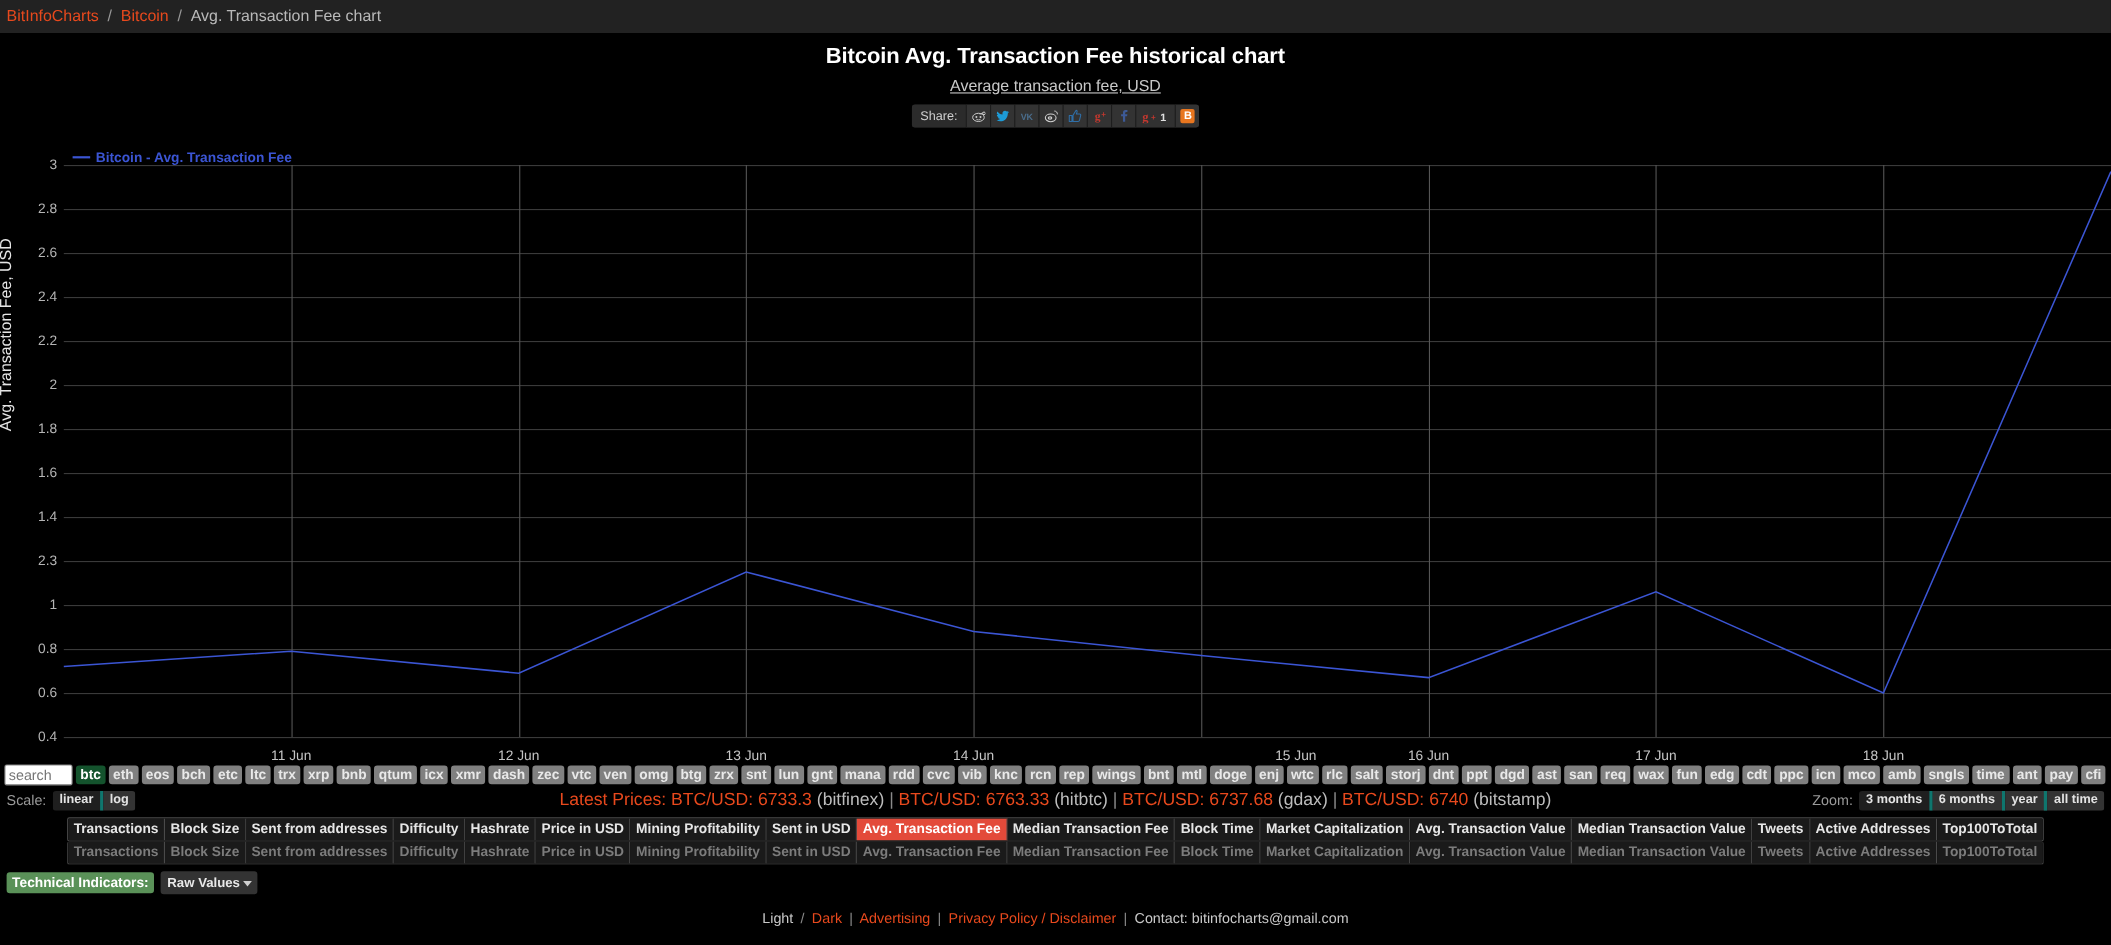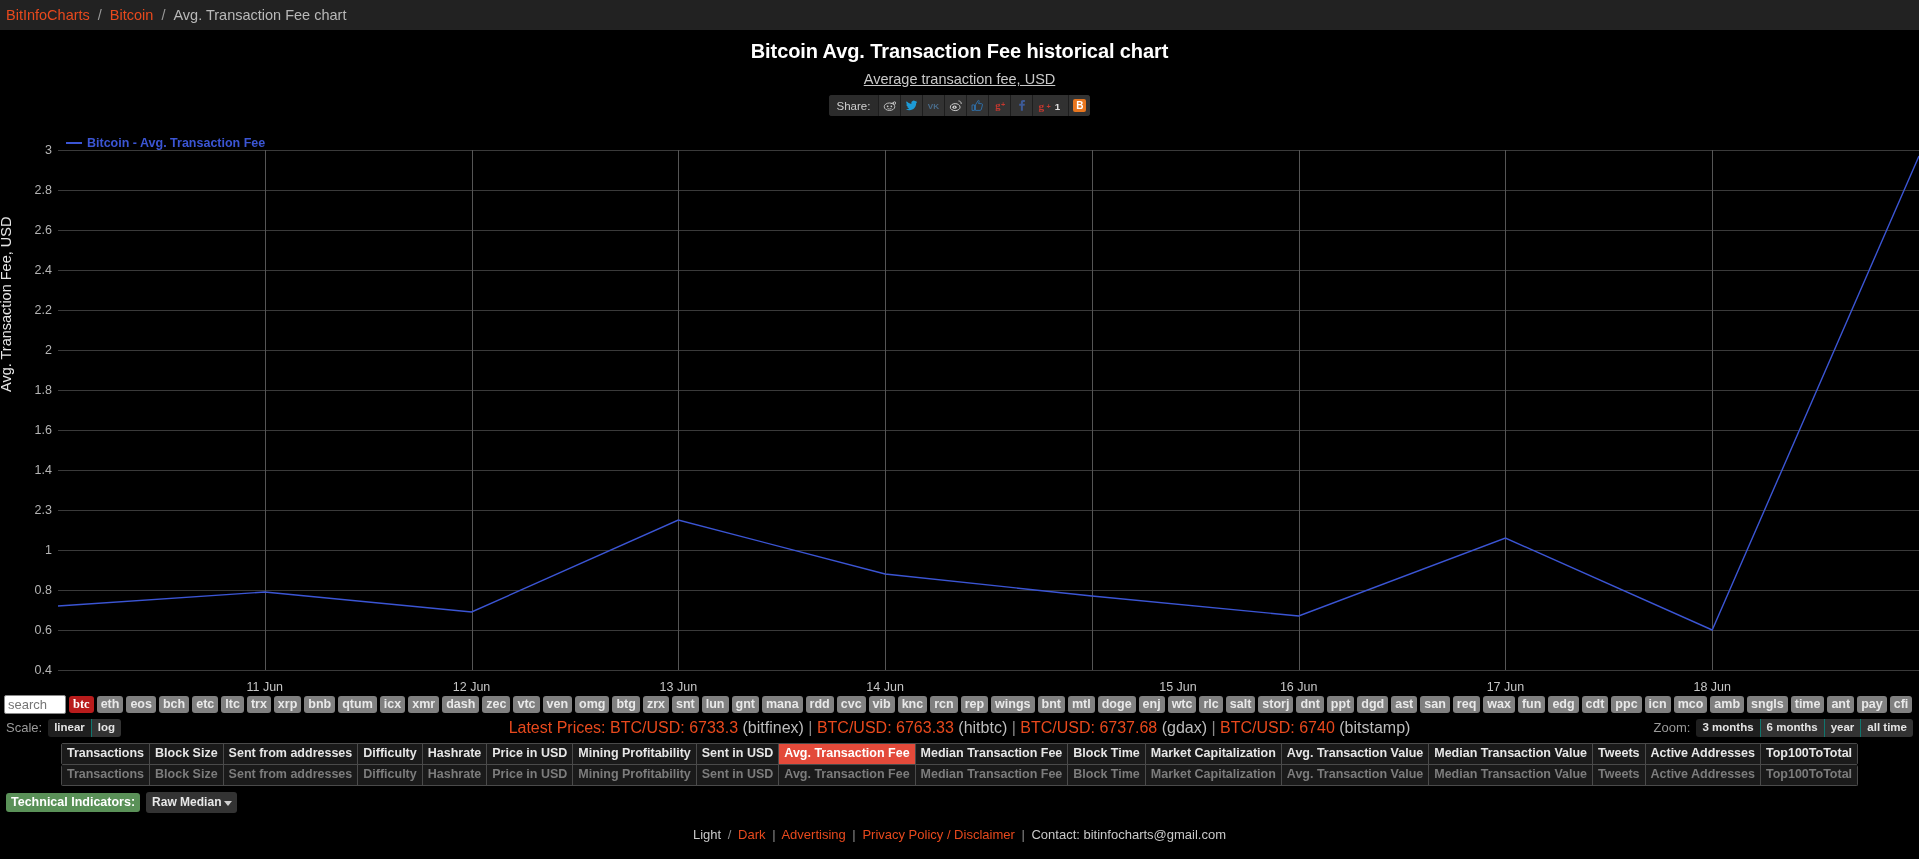--- a/index.html
+++ b/index.html
@@ -173,38 +173,38 @@
     background: #808080;
     color: #e9e9e9;
     font-size: 12.5px;
     font-weight: bold;
     padding: 2px 4px 3px 4px;
     border-radius: 3px;
     line-height: 12px;
     cursor: pointer;
     white-space: nowrap;
   }
-  .coin.active { background: #b91c1c; color: #fff; font-family: Liberation Serif, serif; }
+  .coin.active { background: #14532d; color: #fff; }
 
   .scale-row {
     display: flex;
     align-items: center;
     padding: 2px 6px;
     position: relative;
     height: 23px;
   }
   .scale-label { color: #9a9a9a; font-size: 13px; margin-right: 6px; }
   .btn-group { display: flex; border-radius: 3px; overflow: hidden; }
   .gbtn {
     background: #333;
     color: #e4e4e4;
     font-size: 11.5px;
     font-weight: bold;
     padding: 2px 6px 3px 6px;
-    border-right: 1px solid #0f766e;
+    border-right: 3px solid #0f766e;
     cursor: pointer;
     line-height: 13px;
   }
   .gbtn:last-child { border-right: none; }
   .gbtn.sel { background: #1f1f1f; }
 
   .prices {
     position: absolute;
     left: 50%; transform: translateX(-50%);
     font-size: 16px;
@@ -556,21 +556,21 @@
       <span class="tab muted">Median Transaction Value</span>
       <span class="tab muted">Tweets</span>
       <span class="tab muted">Active Addresses</span>
       <span class="tab muted">Top100ToTotal</span>
     </div>
 </div>
 
 <div class="ti-row">
   <span class="ti-label">Technical Indicators:</span>
   <span class="ti-select">
-    <span>Raw Median</span>
+    <span>Raw Values</span>
     <span class="caret"></span>
   </span>
 </div>
 
 <div class="footer">
   <a href="#" class="plain">Light</a>
   <span class="sep">/</span>
   <a href="#">Dark</a>
   <span class="sep">|</span>
   <a href="#">Advertising</a>

